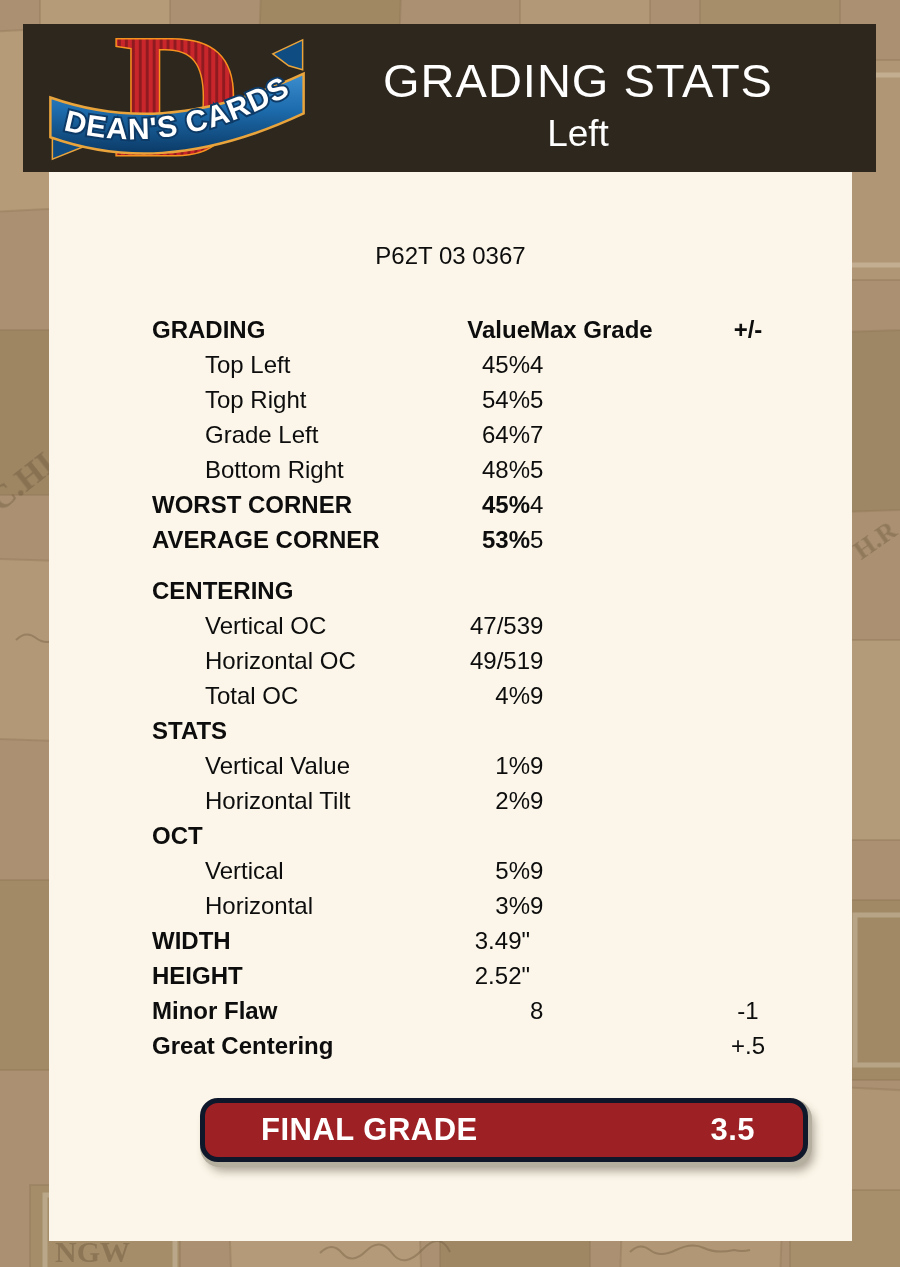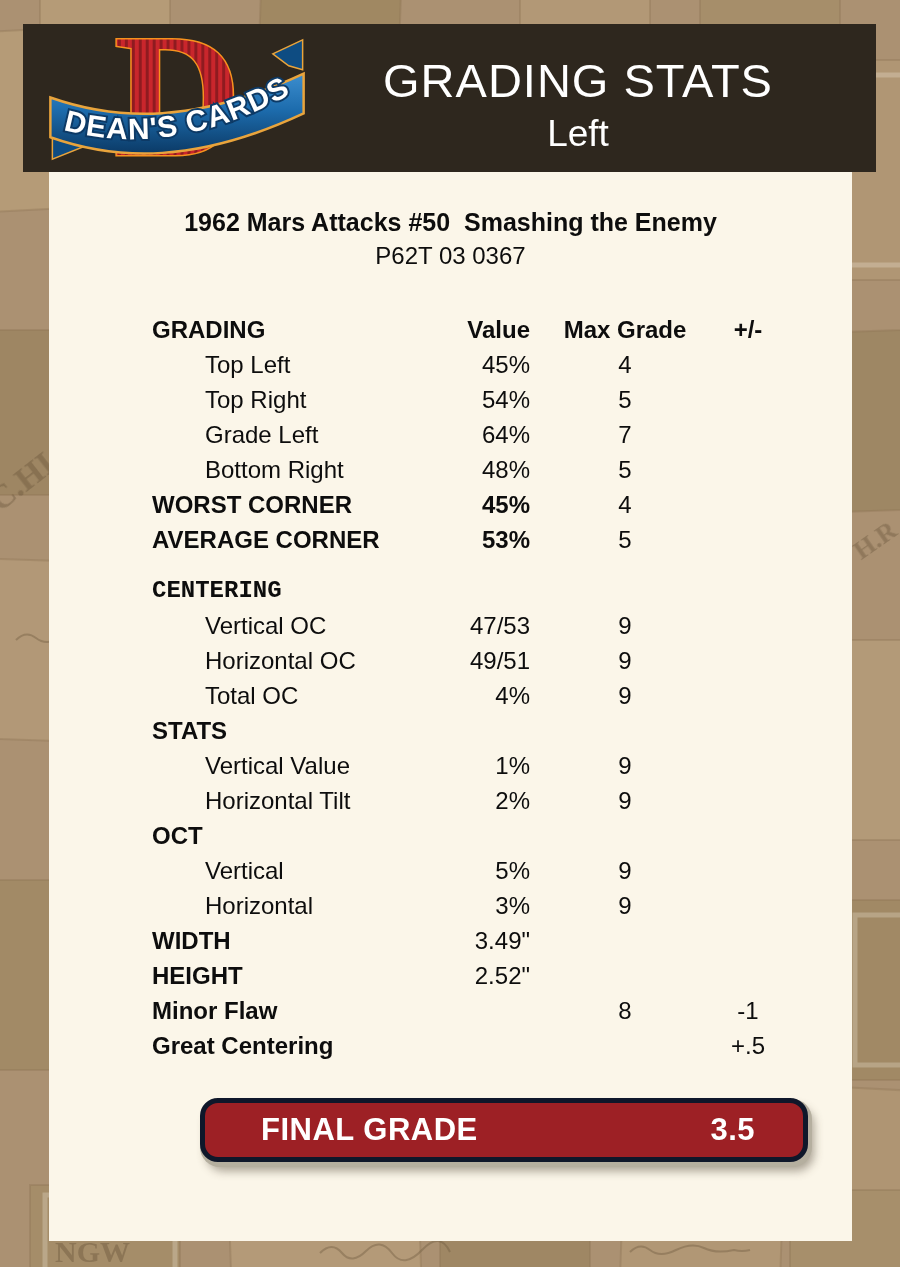--- a/index.html
+++ b/index.html
@@ -18,24 +18,24 @@
   
   .panel{position:absolute;left:49px;top:172px;width:803px;height:1069px;
          background:#fbf6e9;z-index:1;}
   .card-title{position:absolute;top:36px;left:0;width:100%;text-align:center;
               font-size:25px;font-weight:bold;white-space:pre;}
   .card-code{position:absolute;top:70px;left:0;width:100%;text-align:center;font-size:24px;}
 
   
   .grades-table{position:absolute;left:103px;top:140px;width:624px;font-size:24px;}
   .row{display:grid;grid-template-columns:248px 130px 190px 56px;align-items:center;height:35px;}
-  .row.gap{margin-top:16px;font-family:Liberation Mono, monospace;}
+  .row.gap{margin-top:16px;}
   .cell{white-space:nowrap;}
   .cell.value{text-align:right;}
-  .cell.max{text-align:center;}
+  .cell.max{text-align:left;}
   .cell.adj{text-align:center;}
   .header-row .cell{font-weight:bold;}
   .row.sub .cell.label{padding-left:53px;}
   .row.section .cell.label{font-weight:bold;}
   .row.boldrow .cell.label,.row.boldrow .cell.value{font-weight:bold;}
   .row.boldlabel .cell.label{font-weight:bold;}
 
   
   .final-grade{position:absolute;left:151px;top:926px;width:494px;height:54px;
                background:#9d2025;border:5px solid #0f172a;border-radius:18px;
@@ -112,21 +112,20 @@
       </text>
     </svg>
 
     <div class="titles">
       <div class="main-title">GRADING STATS</div>
       <div class="sub-title">Left</div>
     </div>
   </header>
 
   <main class="panel">
-    <div class="card-title">1962 Mars Attacks #50  Smashing the Enemy</div>
     <div class="card-code">P62T 03 0367</div>
 
     <div class="grades-table">
       <div class="row header-row">
         <div class="cell label">GRADING</div>
         <div class="cell value">Value</div>
         <div class="cell max">Max Grade</div>
         <div class="cell adj">+/-</div>
       </div>
       <div id="table-rows">

